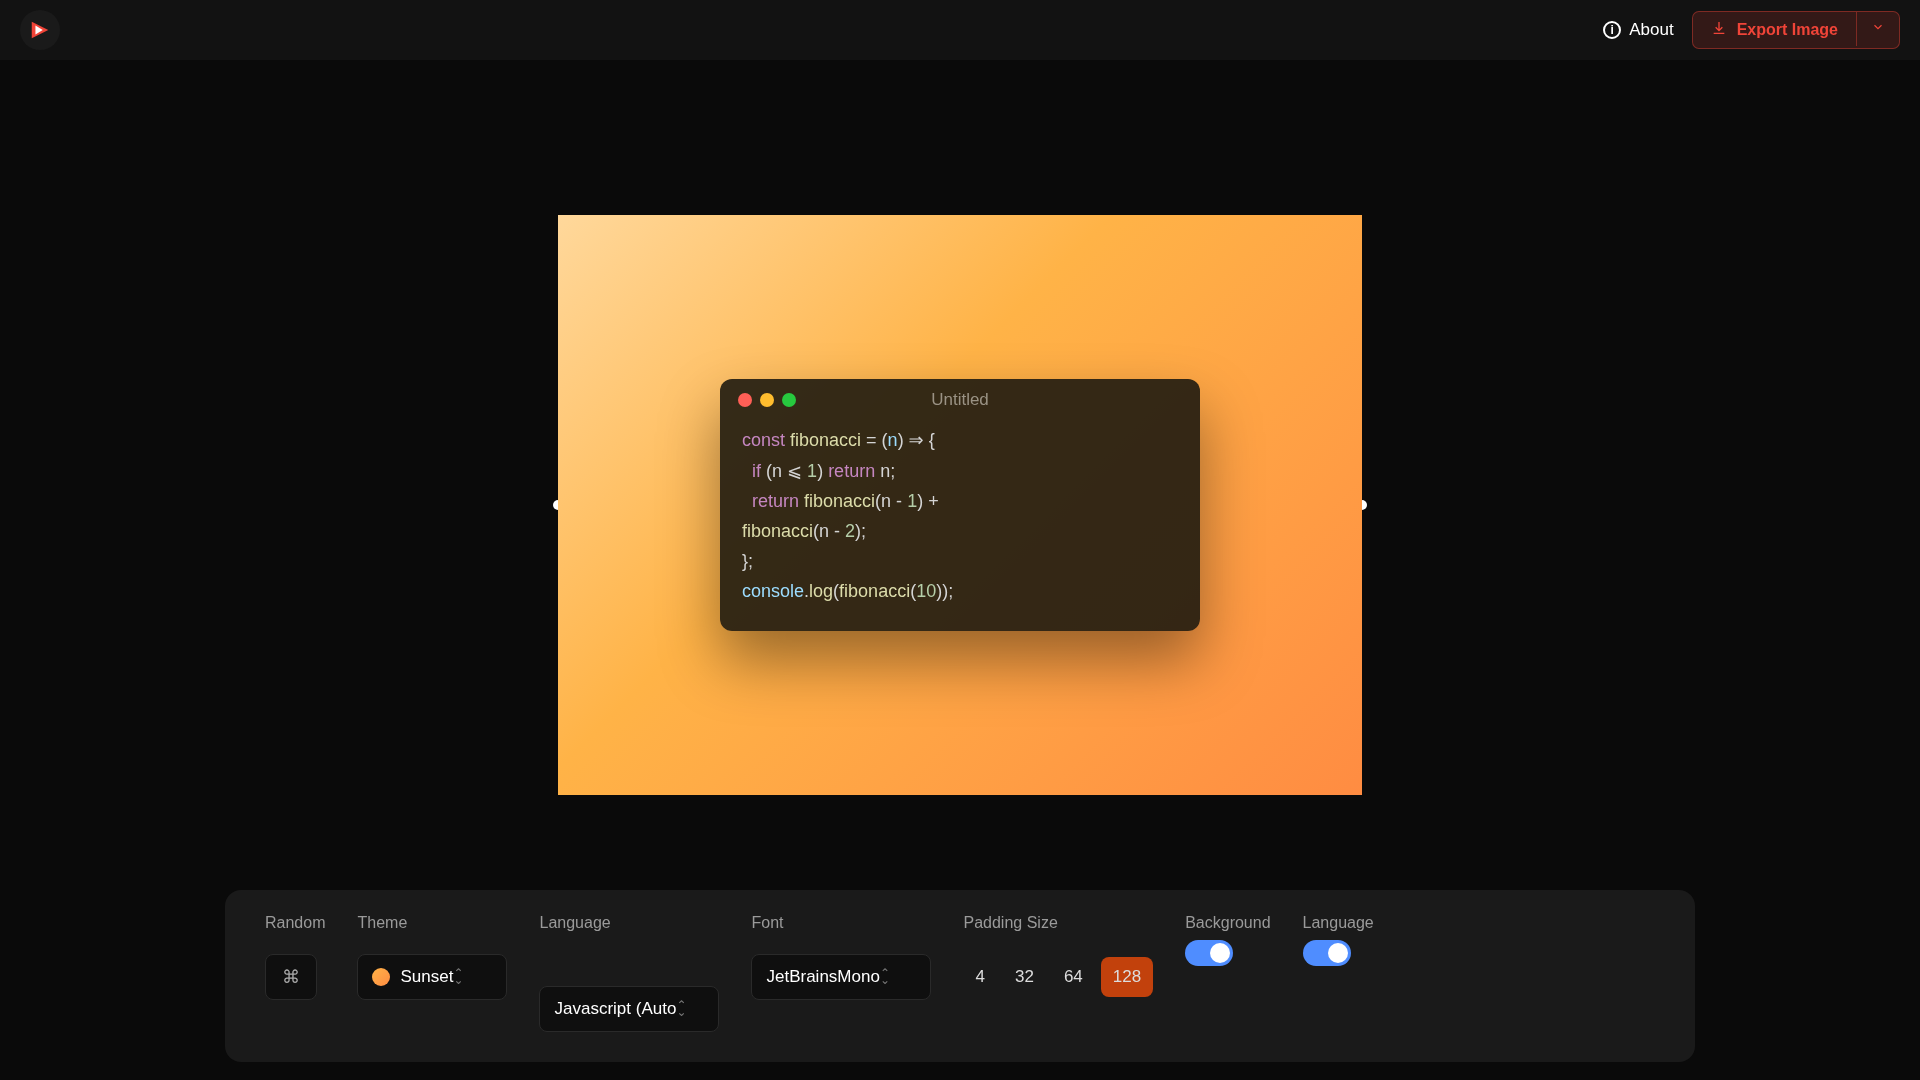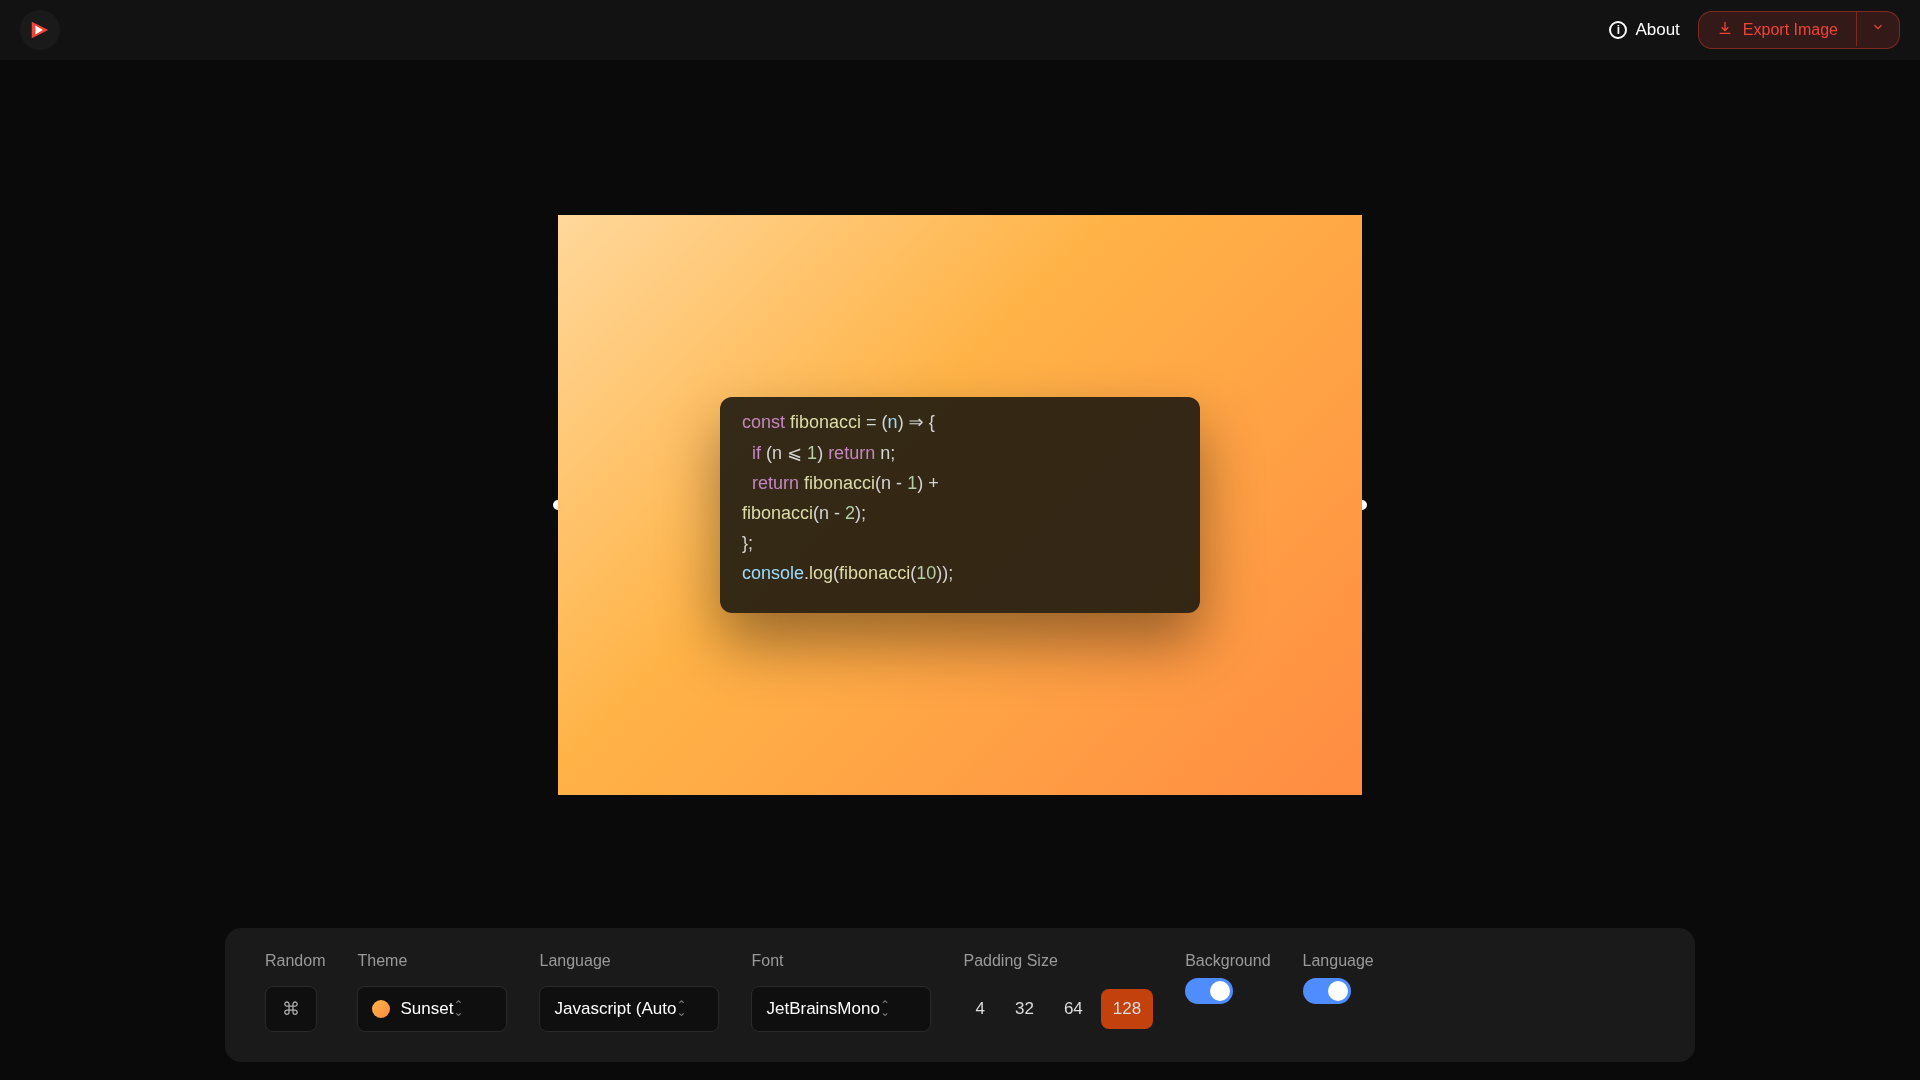--- a/index.html
+++ b/index.html
@@ -54,22 +54,23 @@
   align-items: center;
   justify-content: center;
   font-size: 12px;
   font-weight: bold;
 }
 .export-group {
   display: flex;
   align-items: flex-start;
   background: rgba(240, 68, 56, 0.15);
   border: 1px solid rgba(240, 68, 56, 0.4);
-  border-radius: 14px;
+  border-radius: 7px;
   overflow: hidden;
+  font-weight: bold;
 }
 .export-btn {
   display: flex;
   align-items: center;
   gap: 10px;
   padding: 8px 18px;
   color: #f04438;
   font-size: 16px;
   cursor: pointer;
 }
@@ -162,21 +163,21 @@
   left: 50%;
   transform: translateX(-50%);
   width: 1470px;
   background: #1a1a1a;
   border-radius: 16px;
   padding: 24px 40px 30px;
   display: flex;
   align-items: flex-start;
   gap: 32px;
 }
-.control-group { display: flex; flex-direction: column; gap: 16px; }
+.control-group { display: flex; flex-direction: column; gap: 22px; }
 .control-label { color: #9a9a9a; font-size: 16px; }
 .control-box {
   background: #0f0f0f;
   border: 1px solid #2a2a2a;
   border-radius: 8px;
   padding: 10px 14px;
   display: flex;
   align-items: center;
   justify-content: flex-start;
   color: #fff;
@@ -190,21 +191,21 @@
   color: #aaa;
 }
 .theme-box { width: 150px; }
 .theme-swatch {
   width: 18px;
   height: 18px;
   border-radius: 50%;
   background: linear-gradient(135deg, #ffb347, #ff8c42);
 }
 .theme-left { display: flex; align-items: center; gap: 10px; }
-.lang-box { width: 180px; }
+.lang-box { width: 180px; margin-top: 32px; }
 .font-box { width: 180px; }
 .fontsize-box { width: 160px; }
 .select-chev { color: #777; font-size: 12px; line-height: 0.6; }
 .select-chev::before { content: "⌃"; display:block; }
 .select-chev::after { content: "⌄"; display:block; }
 
 .padding-group .seg {
   display: flex;
   background: transparent;
   gap: 6px;
@@ -279,20 +280,28 @@
     </div>
   </div>
 </div>
 
 <div class="canvas-area">
   <div class="frame-wrapper">
     <div class="resize-handle resize-left"></div>
     <div class="resize-handle resize-right"></div>
     <div class="frame-bg">
       <div class="code-window">
+        <div class="window-bar">
+          <div class="traffic-lights">
+            <span class="tl-red"></span>
+            <span class="tl-yellow"></span>
+            <span class="tl-green"></span>
+          </div>
+          <div class="window-title">Untitled</div>
+        </div>
         <pre class="code-block" id="code-block"><span class="tok-kw">const</span><span> </span><span class="tok-fn">fibonacci</span><span class="tok-punc"> = (</span><span class="tok-param">n</span><span class="tok-punc">) ⇒ {</span><span>
   </span><span class="tok-kw">if</span><span class="tok-punc"> (n ⩽ </span><span class="tok-num">1</span><span class="tok-punc">) </span><span class="tok-kw">return</span><span class="tok-punc"> n;</span><span>
   </span><span class="tok-kw">return</span><span> </span><span class="tok-call">fibonacci</span><span class="tok-punc">(n - </span><span class="tok-num">1</span><span class="tok-punc">) + </span><span>
 </span><span class="tok-call">fibonacci</span><span class="tok-punc">(n - </span><span class="tok-num">2</span><span class="tok-punc">);</span><span>
 </span><span class="tok-punc">};</span><span>
 </span><span class="tok-param">console</span><span class="tok-punc">.</span><span class="tok-method">log</span><span class="tok-punc">(</span><span class="tok-call">fibonacci</span><span class="tok-punc">(</span><span class="tok-num">10</span><span class="tok-punc">));</span></pre>
       </div>
     </div>
   </div>
 </div>

